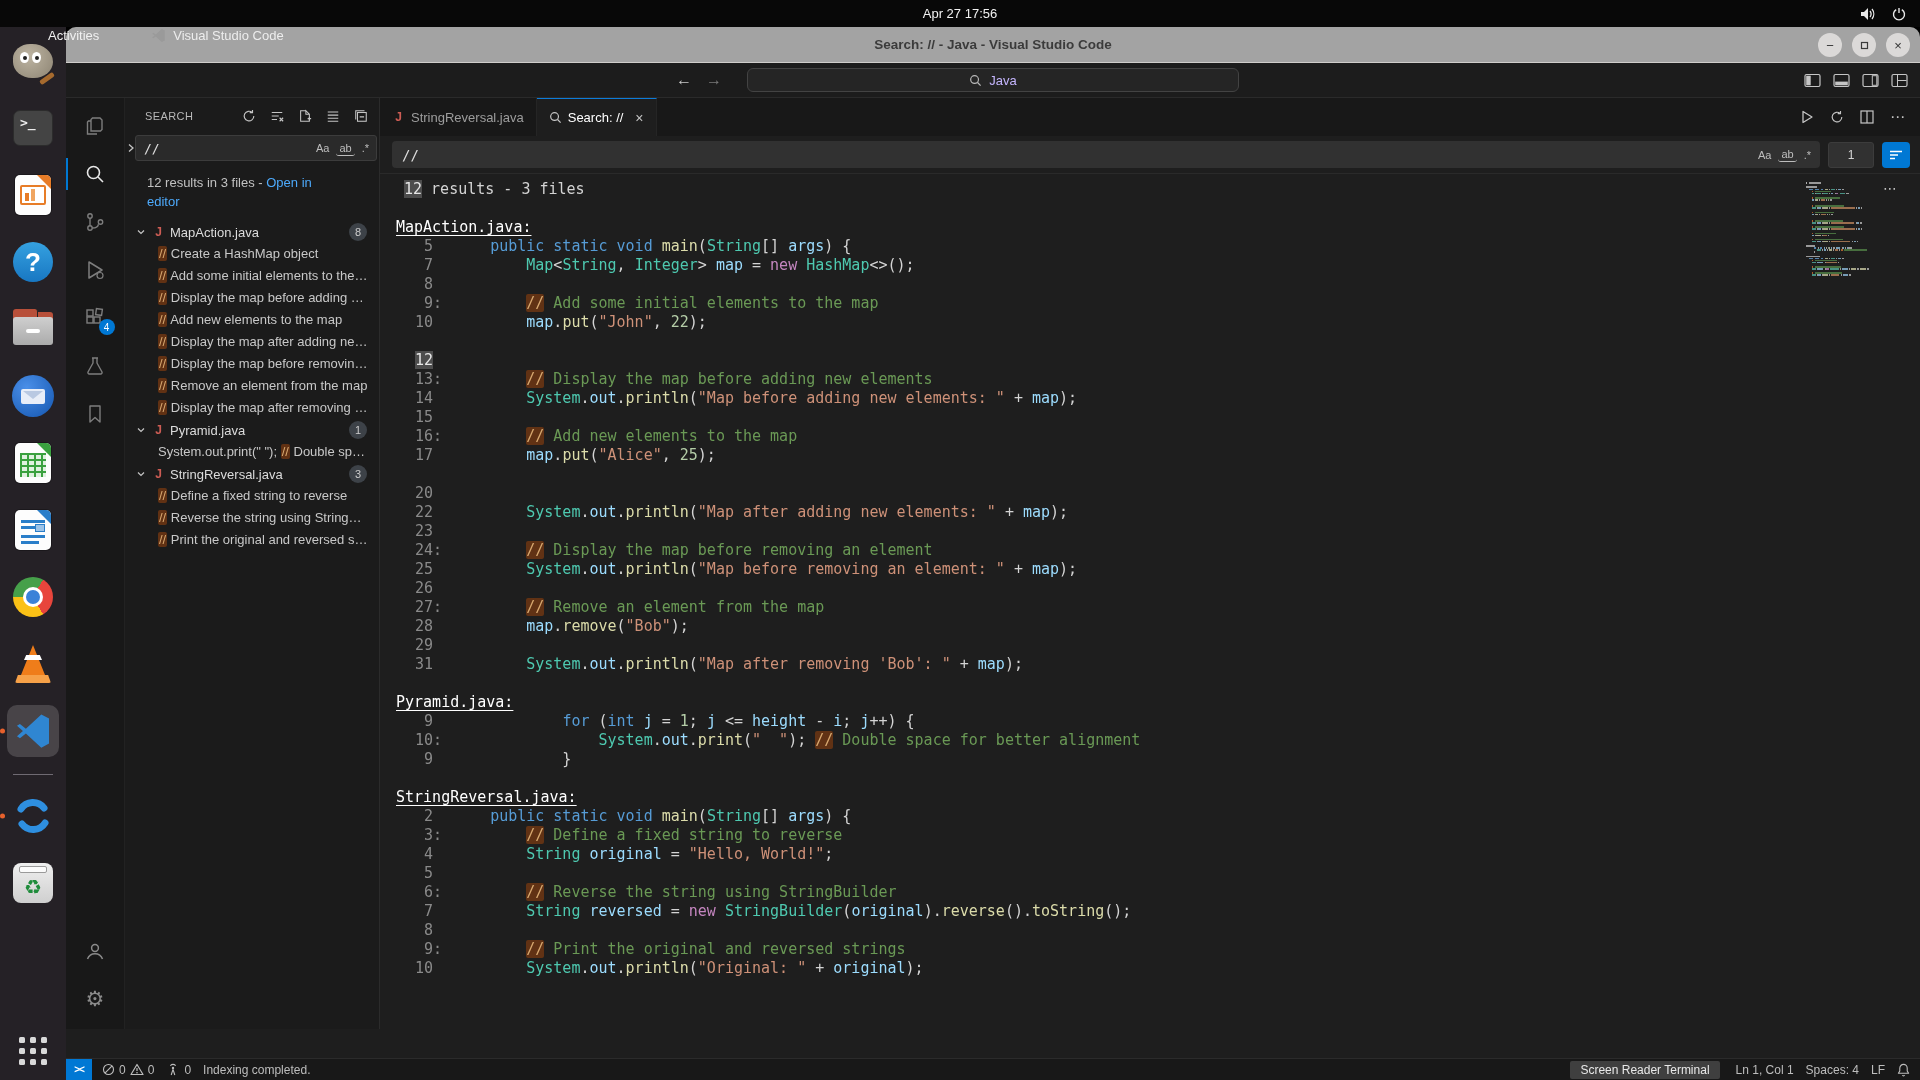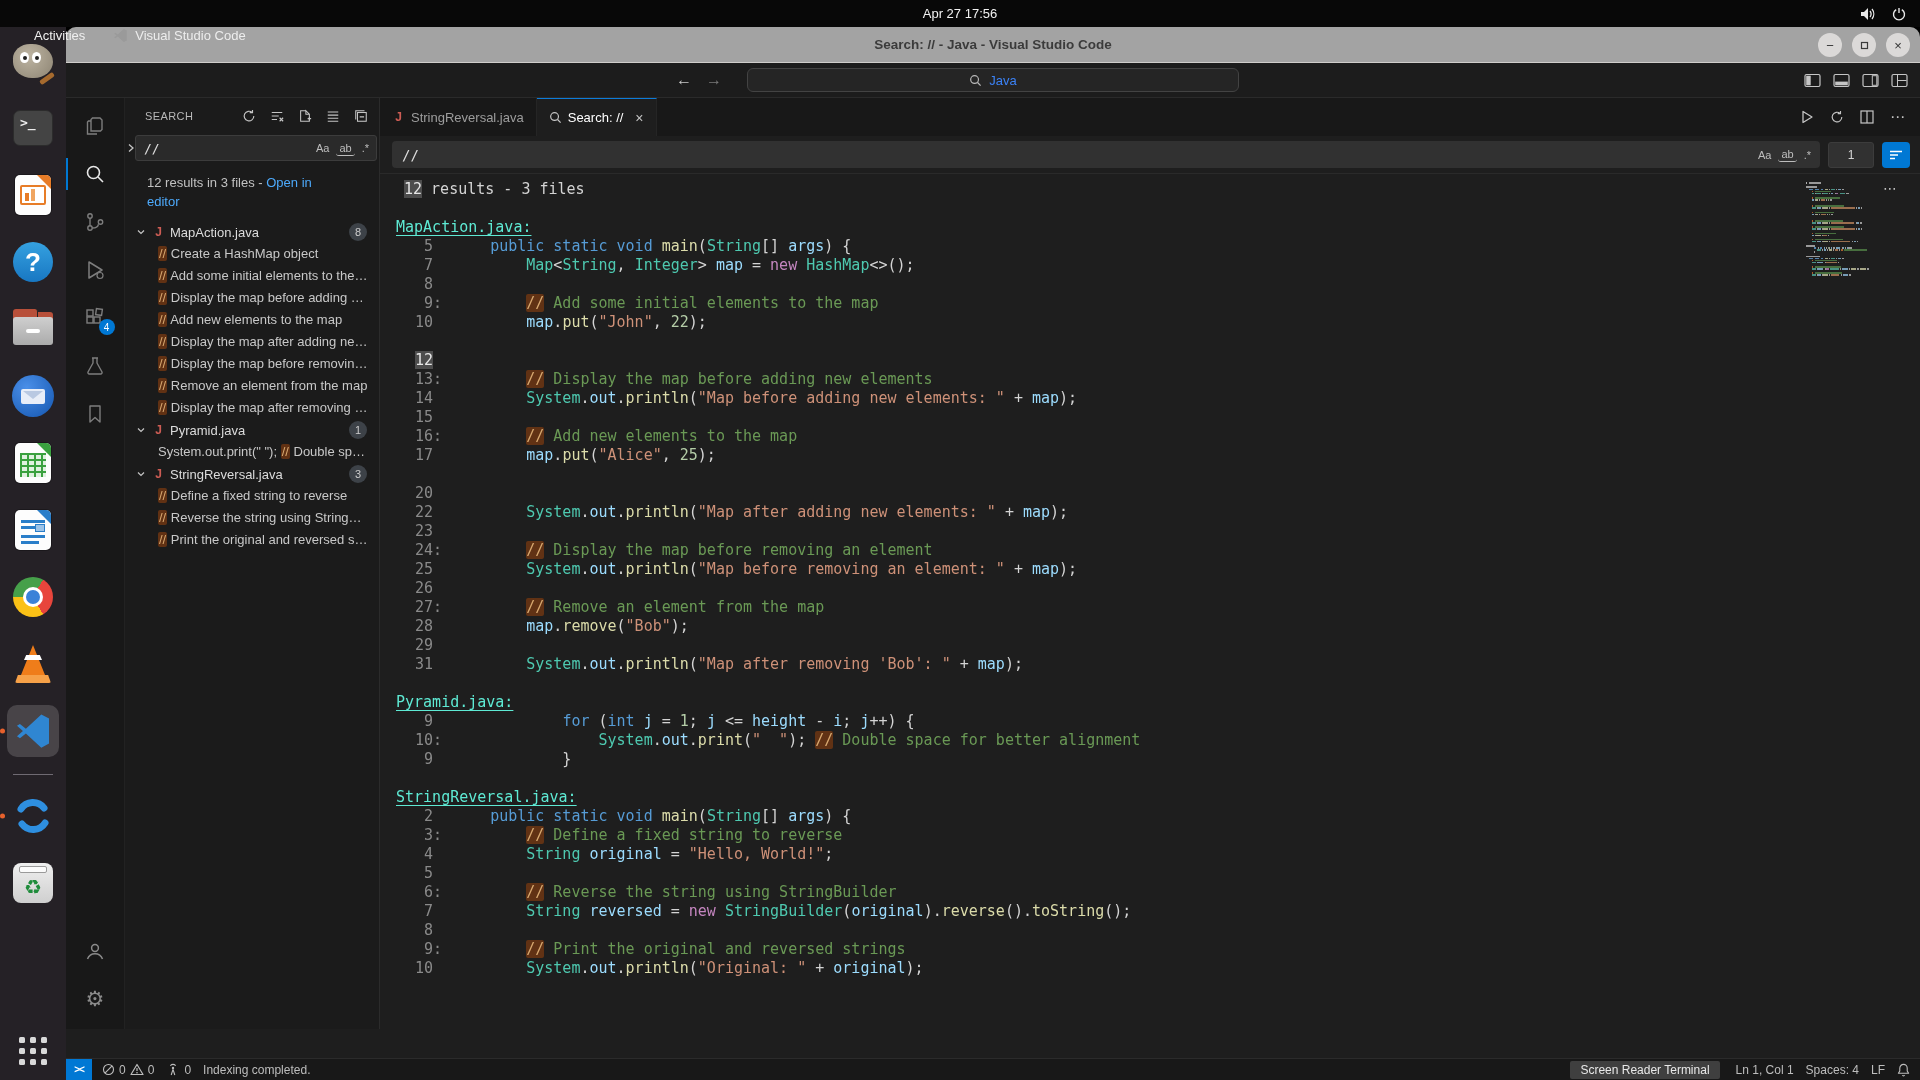--- a/index.html
+++ b/index.html
@@ -3,21 +3,21 @@
 <meta charset="utf-8">
 <style>
   * { margin:0; padding:0; box-sizing:border-box; }
   html,body { width:1920px; height:1080px; overflow:hidden; background:#000;
     font-family:"Liberation Sans","DejaVu Sans",sans-serif; }
   .screen { position:relative; width:1920px; height:1080px; }
 
   
   .topbar { position:absolute; top:0; left:0; width:1920px; height:27px; background:#080808;
     color:#f0f0f0; display:flex; align-items:center; font-size:13px; z-index:50; }
-  .tb-left { display:flex; align-items:center; gap:28px; padding-left:34px;margin-top:44px; }
+  .tb-left { display:flex; align-items:center; gap:52px; padding-left:48px;margin-top:44px; }
   .tb-activities { cursor:default; }
   .tb-app { display:flex; align-items:center; gap:7px; color:#ededed; }
   .tb-clock { position:absolute; left:50%; transform:translateX(-50%); color:#f2f2f2; }
   .tb-right { margin-left:auto; display:flex; align-items:center; gap:16px; padding-right:14px; }
 
   
   .dock { position:absolute; top:27px; left:0; width:66px; height:1053px; background:#252126;
     display:flex; flex-direction:column; align-items:center; padding-top:8px; z-index:40; }
   .tile { position:relative; width:52px; height:52px; margin-bottom:15px; display:flex;
     align-items:center; justify-content:center; border-radius:10px; flex:none; }
@@ -89,21 +89,21 @@
   .menubar { height:29px; background:#fafafa; display:flex; align-items:center; padding-left:12px;
     border-bottom:1px solid #e0e0e0; }
   .menu-item { font-size:13px; color:#2e2e2e; padding:4px 9px; border-radius:4px; }
 
   .cmdrow { height:35px; background:#1c1c1c; display:flex; align-items:center; position:relative;
     border-bottom:1px solid #2a2a2a; }
   .navarrows { position:absolute; left:610px; display:flex; gap:14px; font-size:16px; }
   .navarrows .back { color:#c9c9c9; } .navarrows .fwd { color:#7a7a7a; }
   .ccenter { position:absolute; left:50%; transform:translateX(-50%); width:492px; height:24px;
     background:#252525; border:1px solid #434343; border-radius:6px; display:flex; align-items:center;
-    justify-content:center; gap:7px; color:#3b82f6; font-size:13px; }
+    justify-content:center; gap:7px; color:#c4b5fd; font-size:13px; }
   .layout-icons { position:absolute; right:12px; display:flex; gap:12px; align-items:center; }
 
   .main { display:flex; height:calc(100% - 36px - 29px - 35px - 22px); }
 
   
   .activitybar { width:59px; background:#181818; display:flex; flex-direction:column; align-items:center;
     padding-top:4px; border-right:1px solid #222; }
   .abitem { width:59px; height:48px; display:flex; align-items:center; justify-content:center; position:relative; }
   .abitem.active::before { content:""; position:absolute; left:0; top:8px; bottom:8px; width:2px; background:#0078d4; }
   .abbadge { position:absolute; right:10px; bottom:7px; min-width:16px; height:16px; border-radius:9px;
@@ -159,21 +159,21 @@
     font-family:"DejaVu Sans Mono",monospace; font-size:14px; }
   .ctxinput { width:46px; height:26px; background:#313131; border:1px solid #3c3c3c; border-radius:3px;
     color:#d6d6d6; text-align:center; font-size:12px; outline:none; }
   .qbtn { width:28px; height:26px; background:#0078d4; border:none; border-radius:4px; display:flex;
     align-items:center; justify-content:center; }
   .qmore { position:absolute; right:22px; top:82px; color:#c5c5c5; font-size:14px; letter-spacing:1px; z-index:5; }
 
   .content { position:relative; flex:1; overflow:hidden; padding-top:6px; }
   .crow { height:19px; line-height:19px; white-space:pre; padding-left:16px;
     font-family:"DejaVu Sans Mono",monospace; font-size:15px; }
-  .cfile { color:#5eead4; text-decoration:underline; text-underline-offset:3px; }
+  .cfile { color:#ffffff; text-decoration:underline; text-underline-offset:3px; }
   .ln { display:inline-block; width:46px; text-align:right; color:#8a8a8a; }
   .ccode { margin-left:12px; }
   .flushed { margin-left:8px; }
   .tk-p { color:#d4d4d4; } .tk-k { color:#569cd6; } .tk-c { color:#c586c0; } .tk-y { color:#4ec9b0; }
   .tk-f { color:#dcdcaa; } .tk-v { color:#9cdcfe; } .tk-s { color:#ce9178; } .tk-u { color:#b5cea8; }
   .tk-m { color:#6a9955; }
   .tk-M { background:#613214; color:#d8a970; border-radius:2px; }
   .tk-H { background:#4d4d4d; color:#e6e6e6; }
   .lnum-hl { background:#4d4d4d; color:#e6e6e6; }
 

